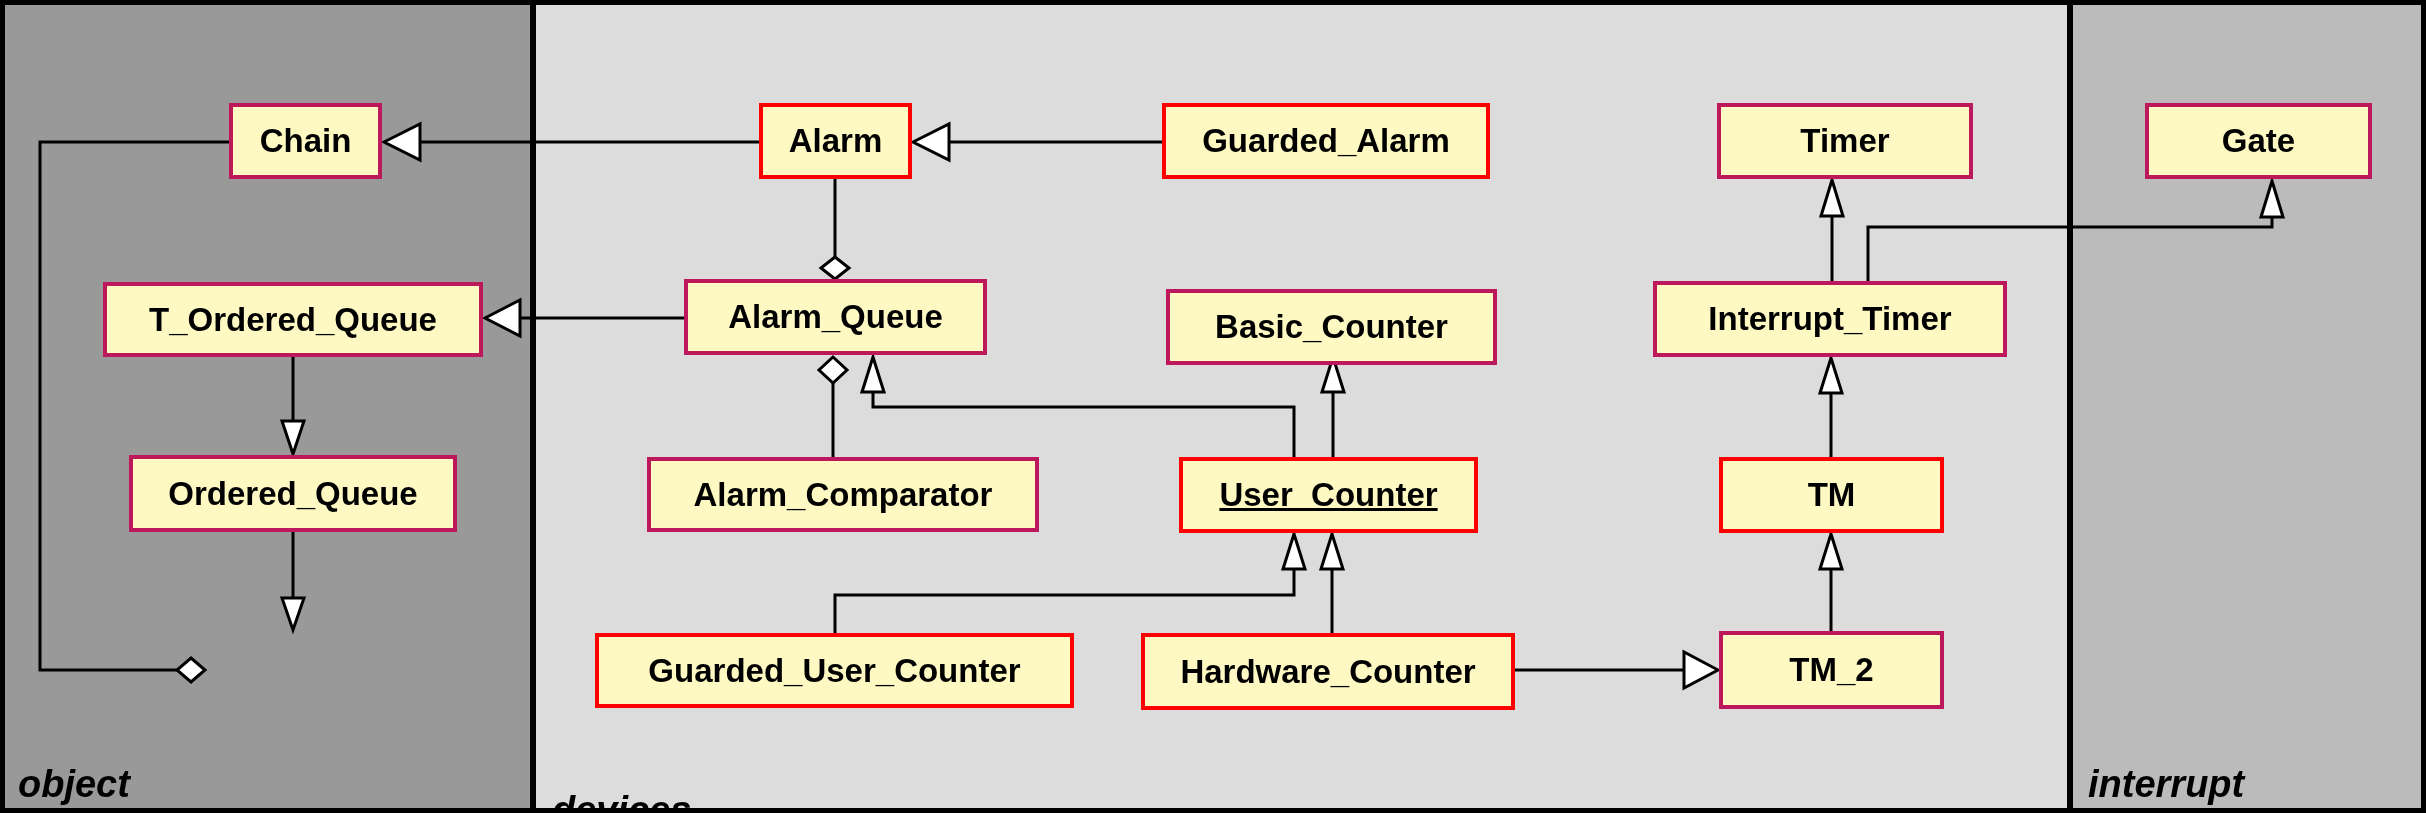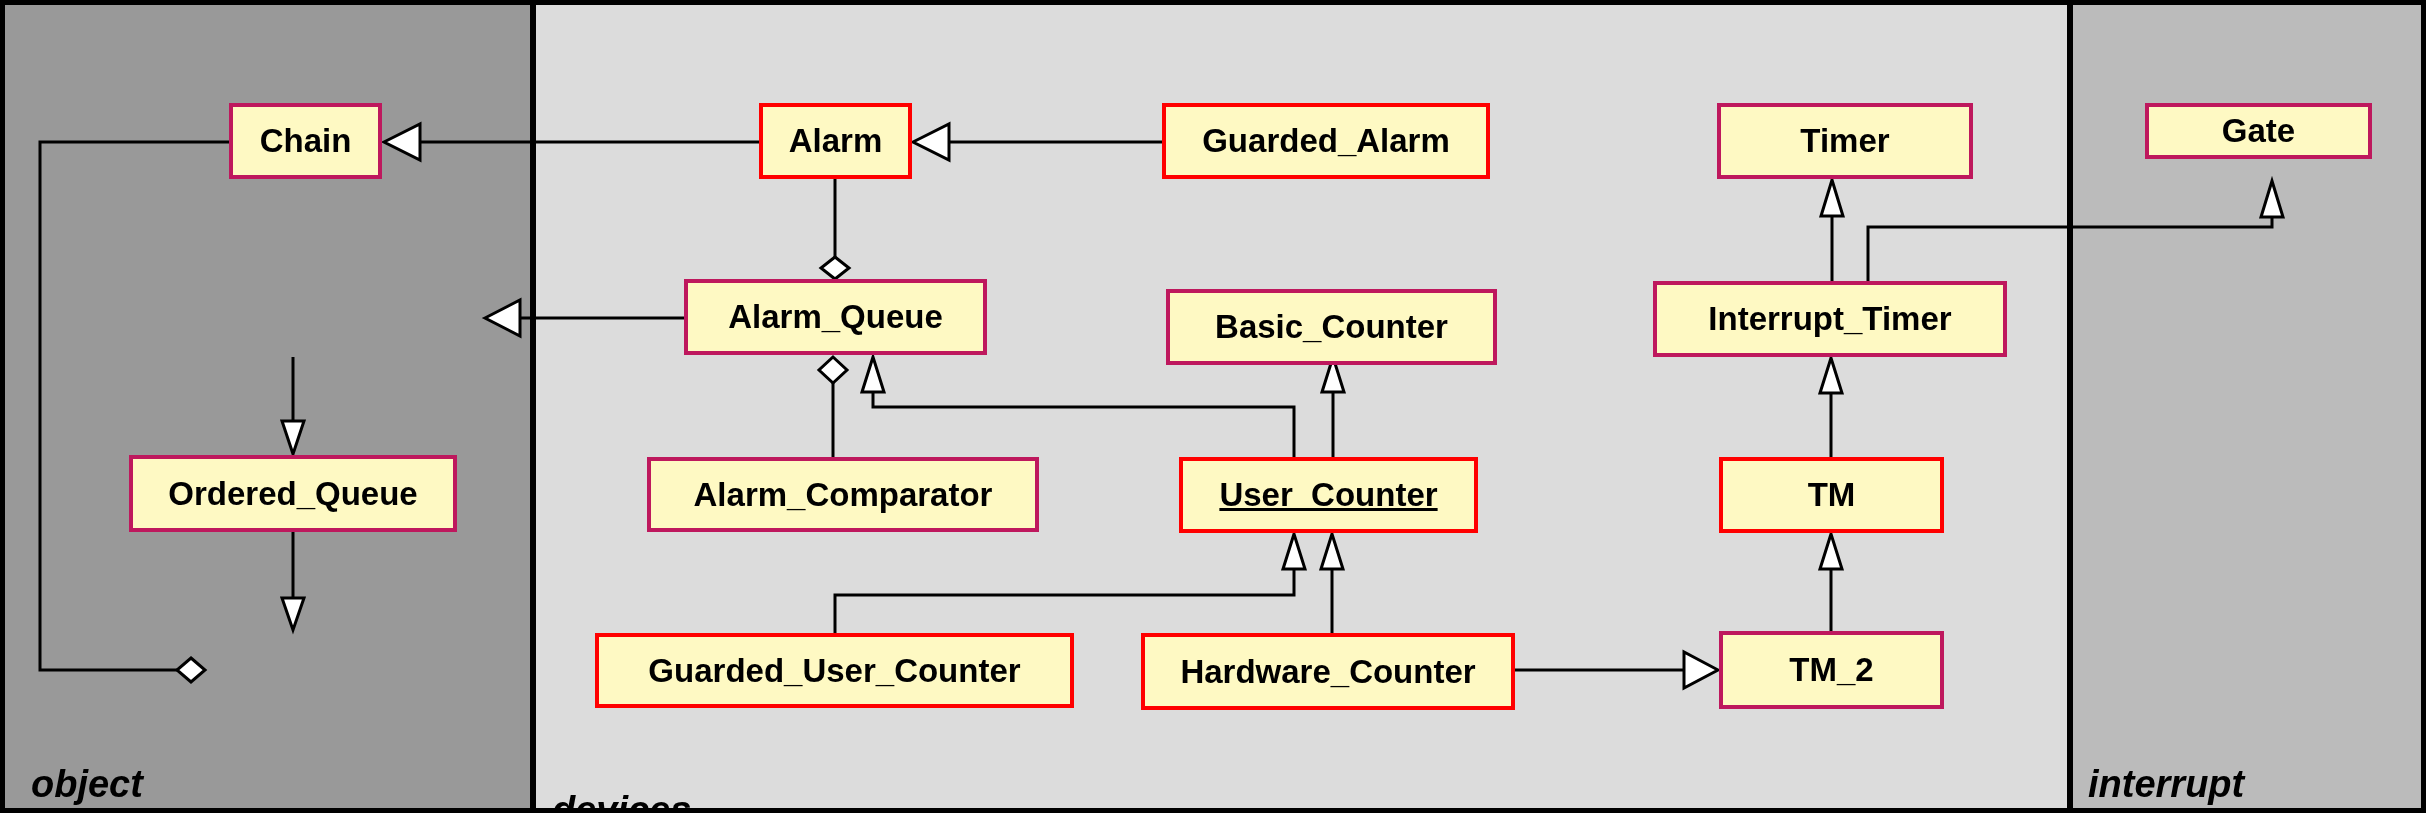--- a/index.html
+++ b/index.html
@@ -24,21 +24,21 @@
 <body>
 
 <div id="stage">
 
   <div class="region" style="left:0;width:533px;background:#999999;"></div>
   <div class="region" style="left:533px;width:1537px;background:#dcdcdc;"></div>
   <div class="region" style="left:2070px;width:356px;background:#bbbbbb;"></div>
   <div class="divider" style="left:530px;"></div>
   <div class="divider" style="left:2067px;"></div>
 
-  <span class="region-label" style="left:18px;top:763px;margin-left:13px;">object</span>
+  <span class="region-label" style="left:18px;top:763px;">object</span>
   <span class="region-label" style="left:552px;top:789px;">devices</span>
   <span class="region-label" style="left:2088px;top:763px;">interrupt</span>
 
   <svg id="edges" width="2426" height="813" viewBox="0 0 2426 813">
     <g>
       <path d="M759,142 L420,142"></path>
         <polygon points="384,142 420,124 420,160"></polygon>
     </g>
     <g>
       <path d="M1162,142 L949,142"></path>
@@ -115,24 +115,27 @@
     </div>
 
   <div class="node hl" style="left:1162px;top:103px;width:328px;height:76px;">
     <span>Guarded_Alarm</span>
     </div>
 
   <div class="node" style="left:1717px;top:103px;width:256px;height:76px;">
     <span>Timer</span>
     </div>
 
-  <div class="node" style="left:2145px;top:103px;width:227px;height:56px;">
+  <div class="node" style="left:2145px;top:103px;width:227px;height:76px;">
     <span>Gate</span>
     </div>
 
+  <div class="node" style="left:103px;top:282px;width:380px;height:75px;">
+    <span>T_Ordered_Queue</span>
+    </div>
 
   <div class="node" style="left:684px;top:279px;width:303px;height:76px;">
     <span>Alarm_Queue</span>
     </div>
 
   <div class="node" style="left:1166px;top:280px;width:331px;height:76px;margin-top:9px;">
     <span>Basic_Counter</span>
     </div>
 
   <div class="node" style="left:1653px;top:281px;width:354px;height:76px;">

